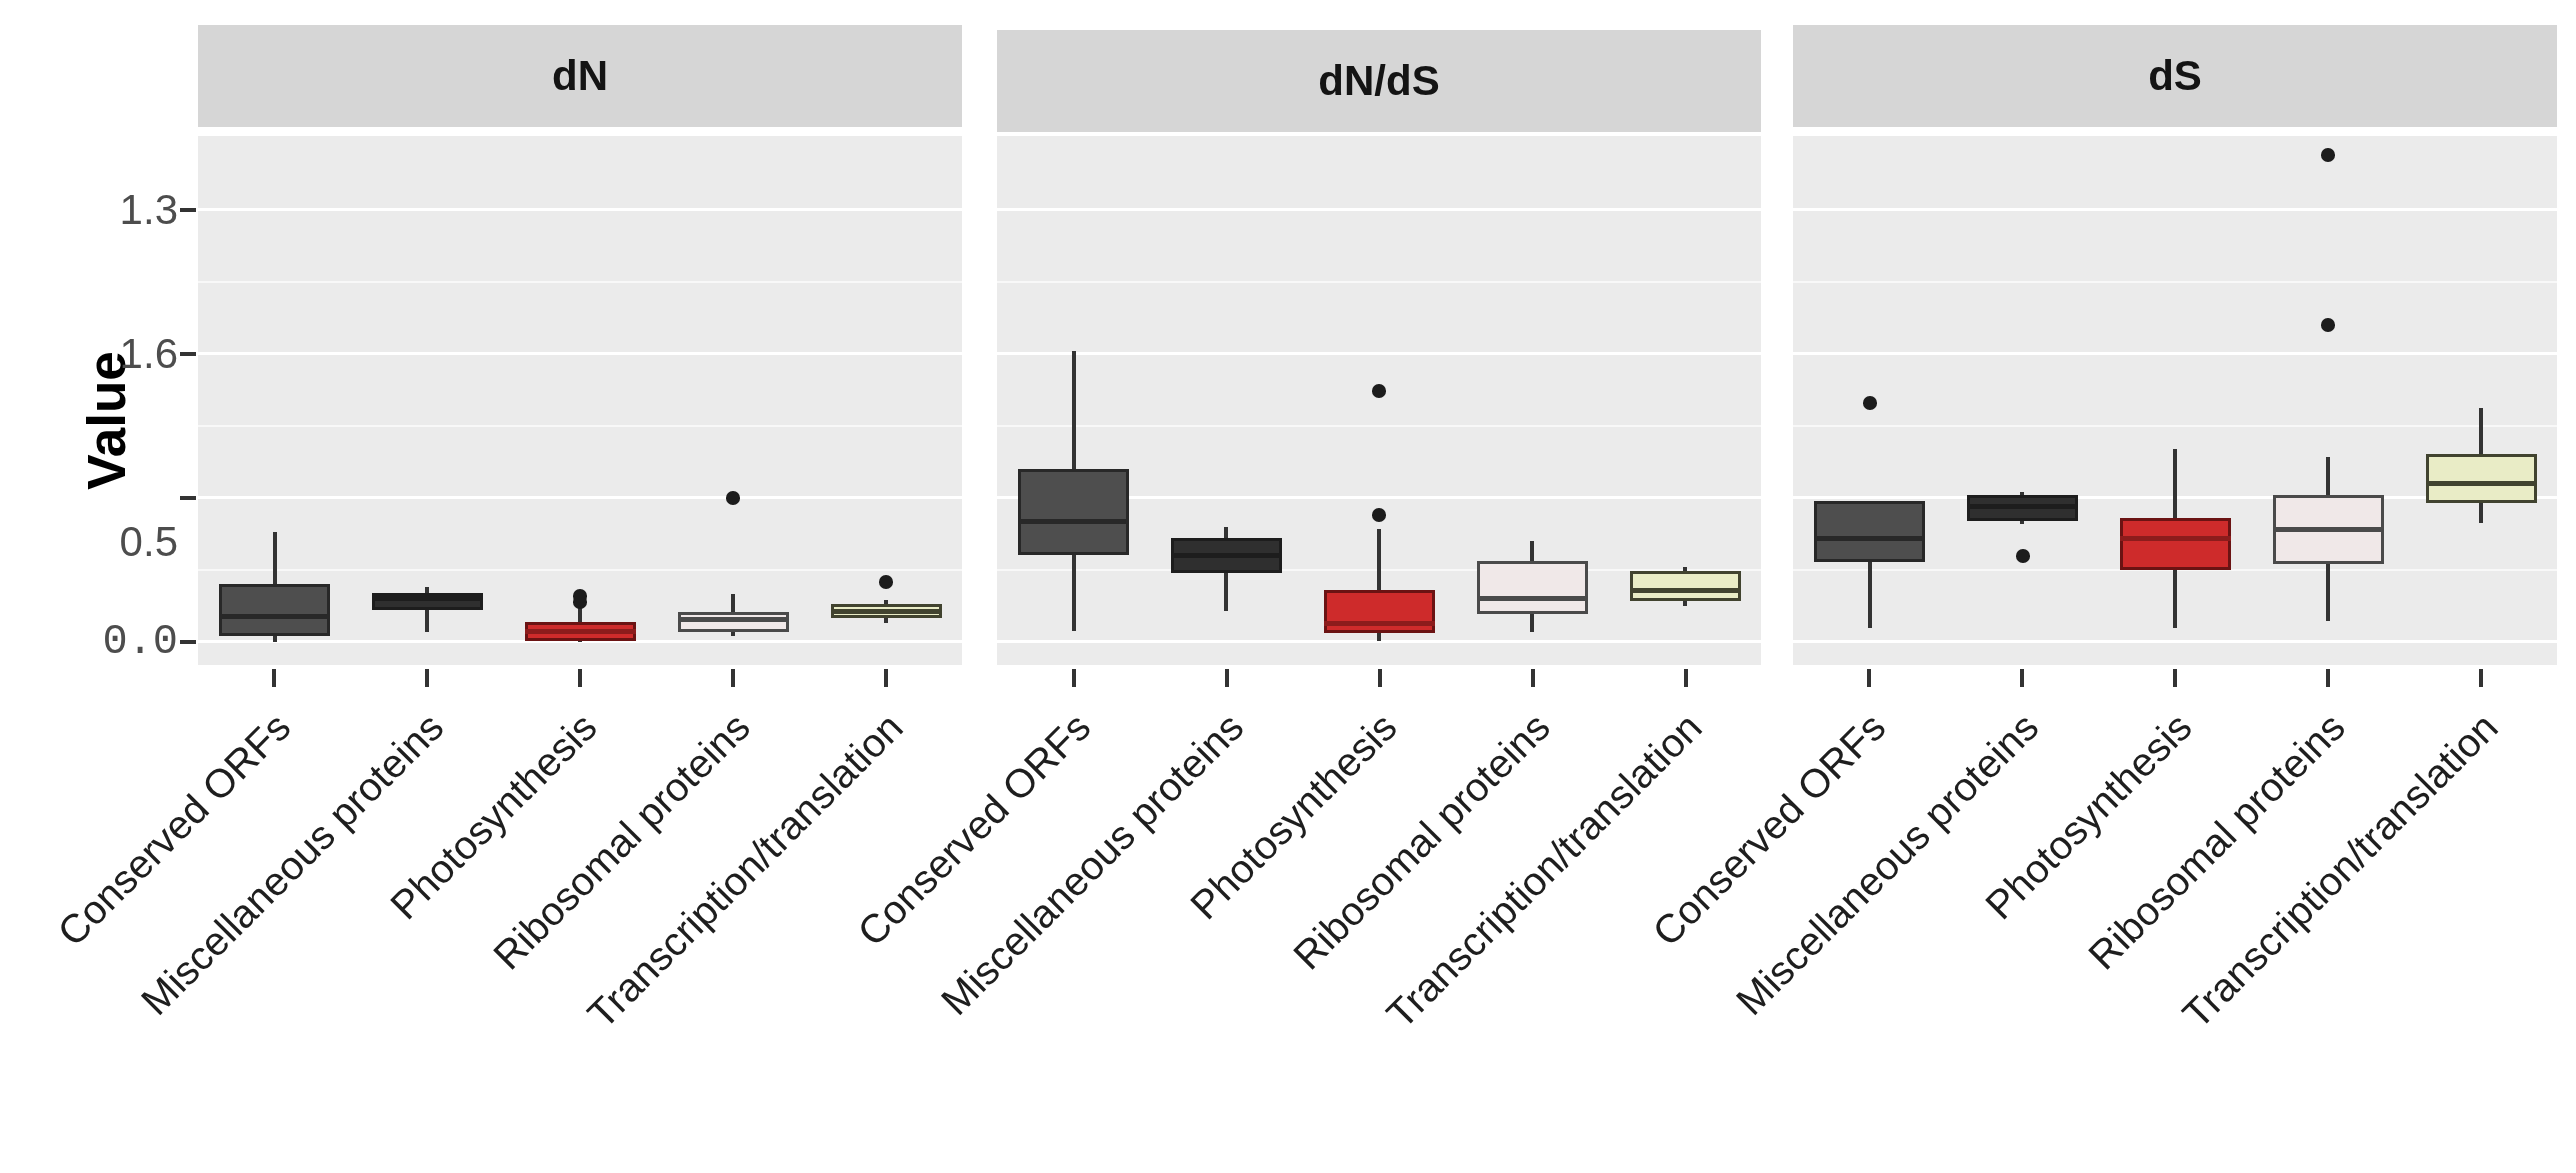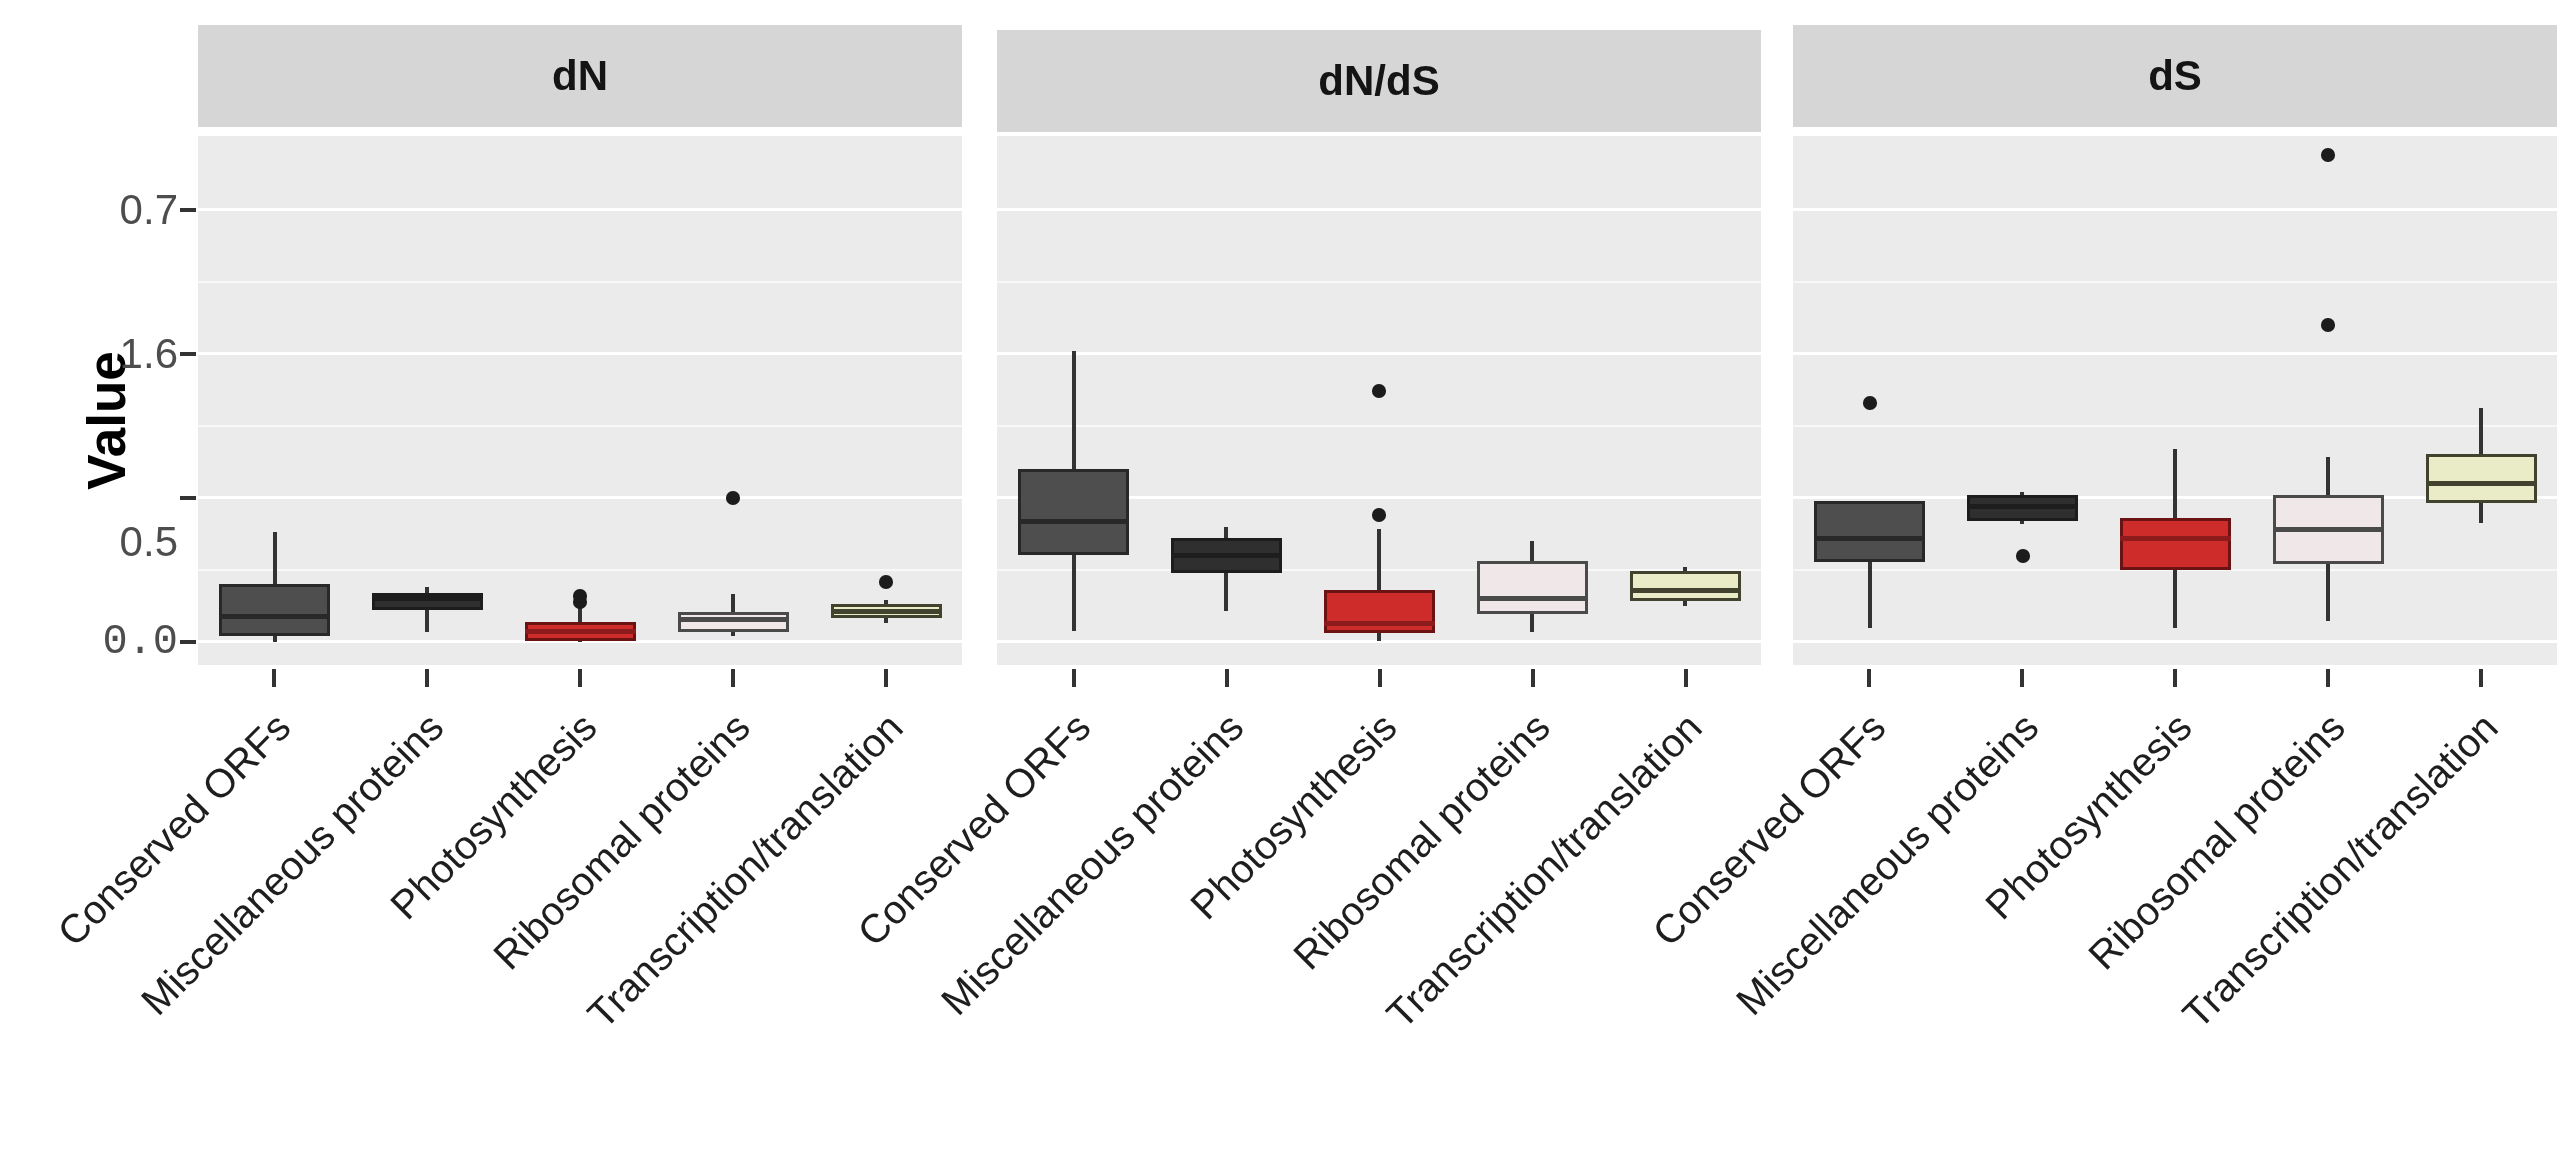--- a/index.html
+++ b/index.html
@@ -53,21 +53,21 @@
     text-align:center;
     font-size:53px;font-weight:bold;color:#000000;
   }
 </style>
 </head>
 <body>
 
 <div id="figure">
   <div id="y-axis-title">Value</div>
   <div id="y-axis">
-      <div class="y-tick-label" style="left: 42px; top: 189px;">0.7</div>
+      <div class="y-tick-label" style="left: 42px; top: 189px;">1.3</div>
       <div class="y-tick-mark" style="left: 180px; top: 208px;"></div>
       <div class="y-tick-label" style="left: 42px; top: 333px;">1.6</div>
       <div class="y-tick-mark" style="left: 180px; top: 352px;"></div>
       <div class="y-tick-label" style="left: 42px; top: 490px; margin-top: 31px;">0.5</div>
       <div class="y-tick-mark" style="left: 180px; top: 496px;"></div>
       <div class="y-tick-label" style="left: 42px; top: 621px; font-family: Liberation Mono, monospace;">0.0</div>
       <div class="y-tick-mark" style="left: 180px; top: 640px;"></div>
     </div>
   <div id="panels">
       <div class="facet-strip" style="left: 198px; top: 25.4px; width: 764px; height: 102px;">

